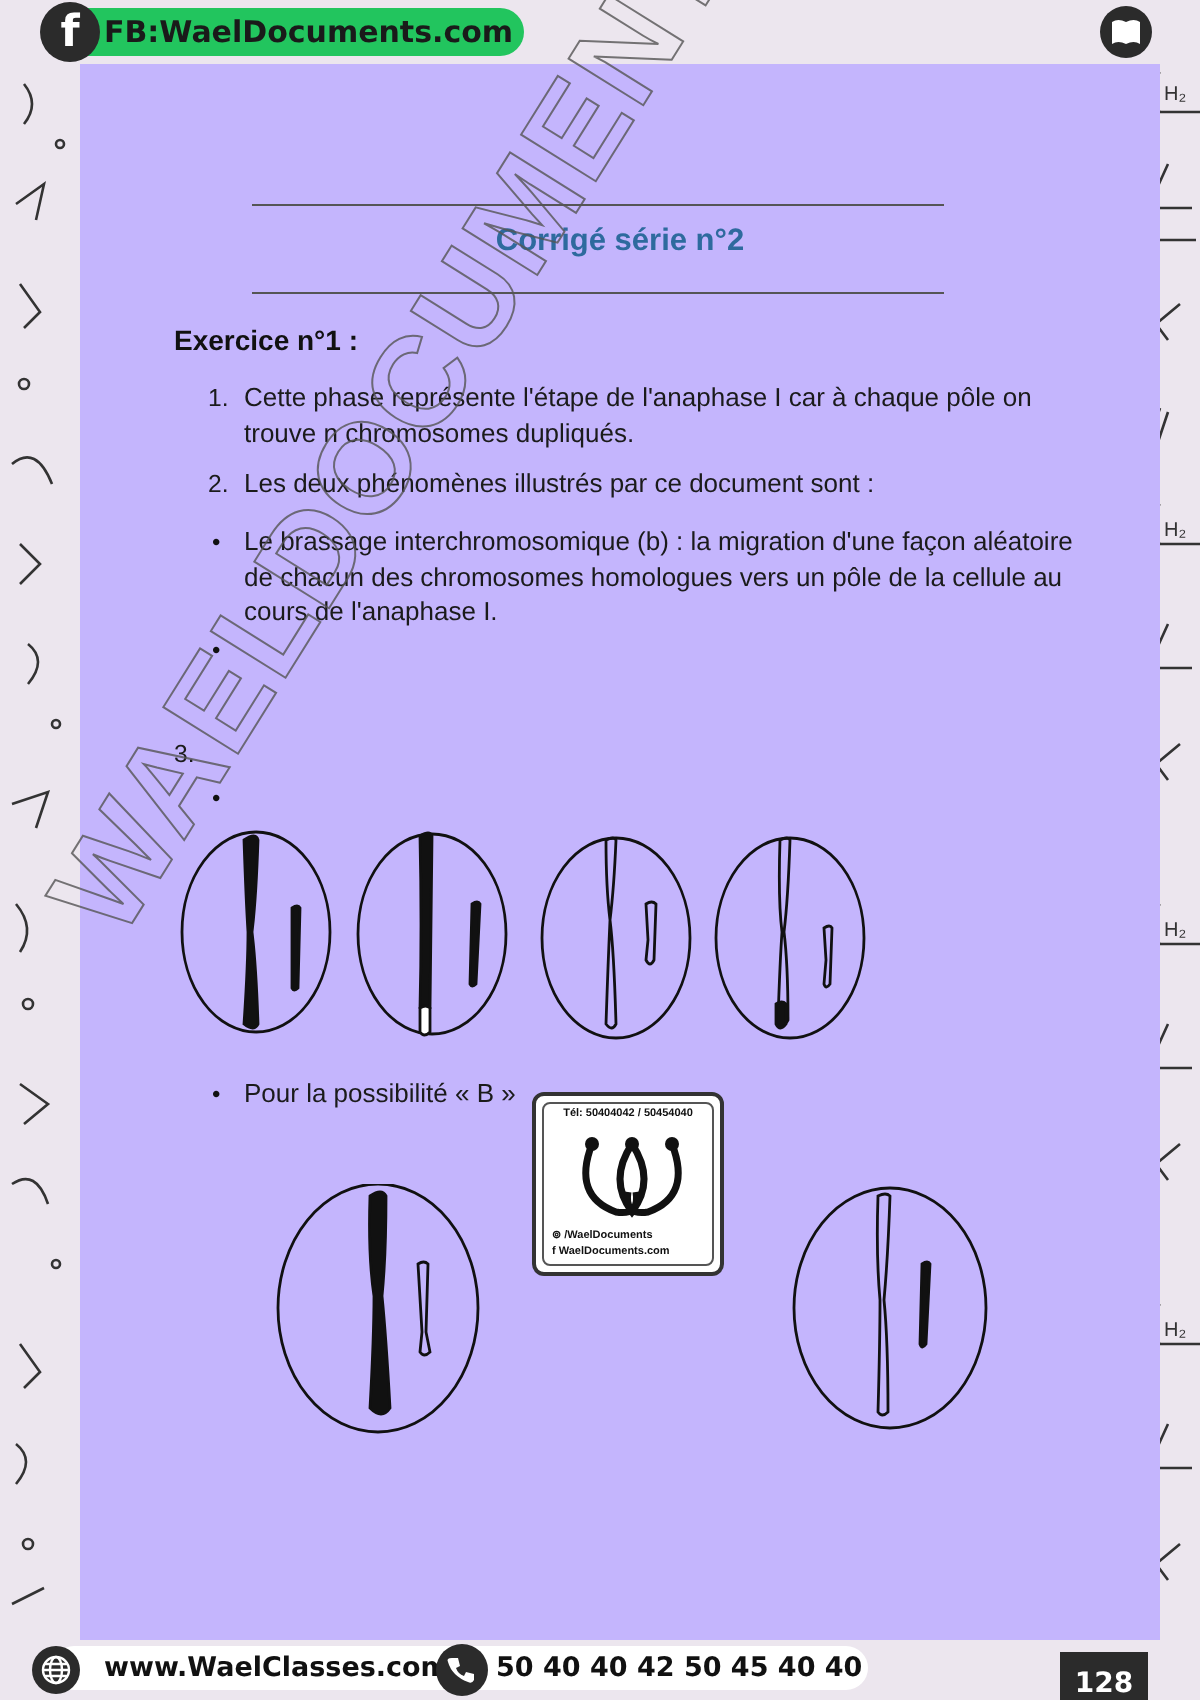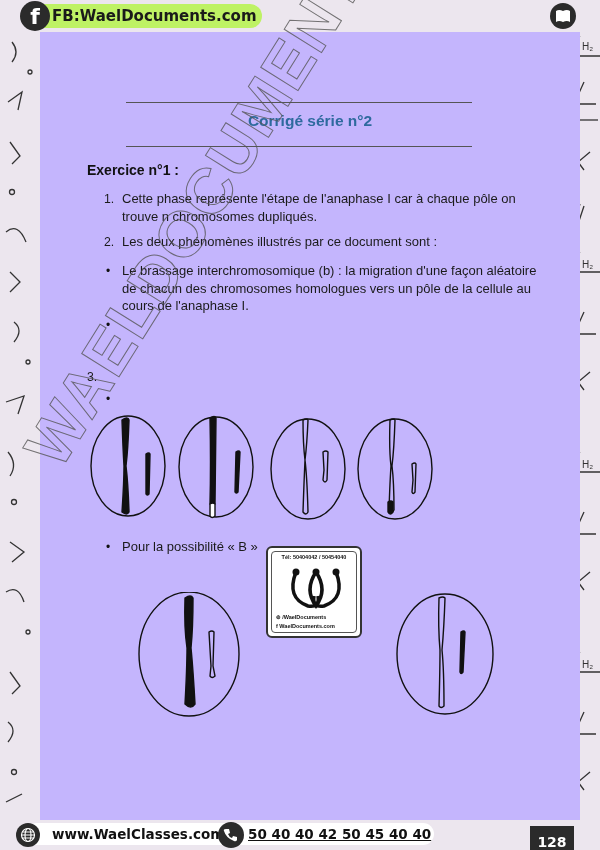--- a/index.html
+++ b/index.html
@@ -14,21 +14,21 @@
   .side-deco.left { left: 0; }
   .side-deco.right { right: 0; }
   .side-deco svg { width: 40px; height: 790px; }
 
   
   .header {
     position: absolute; left: 0; top: 0; width: 600px; height: 32px;
     background: #ece6ee;
   }
   .hdr-pill {
-    position: absolute; top: 4px; height: 24px; background: #bef264;
+    position: absolute; top: 4px; height: 24px; background: #22c55e;
     border-radius: 12px; display: flex; align-items: center;
     font-weight: bold; font-size: 15px; color: #1a1a1a;
     font-family: "DejaVu Sans", sans-serif;
   }
   .hdr-left { left: 22px; width: 210px; padding-left: 30px; }
   .hdr-right { left: 312px; width: 248px; padding-left: 6px; margin-top: 44px; }
   .fb-circle {
     position: absolute; left: 20px; top: 1px; width: 30px; height: 30px; border-radius: 50%;
     background: #2b2b2b; color: #fff; font-weight: bold; font-size: 22px;
     display: flex; align-items: center; justify-content: center; font-family: "DejaVu Sans", sans-serif;
@@ -77,21 +77,21 @@
   }
 
   
   .footer { position: absolute; left: 0; top: 820px; width: 600px; height: 30px; background: #ece6ee; }
   .ftr-pill {
     position: absolute; top: 3px; height: 22px; background: #fff; border-radius: 11px;
     display: flex; align-items: center; font-weight: bold; font-size: 13.5px;
     font-family: "DejaVu Sans", sans-serif; color: #111;
   }
   .ftr-web { left: 26px; width: 200px; padding-left: 26px; }
-  .ftr-phone { left: 228px; width: 186px; padding-left: 20px; text-decoration: underline; }
+  .ftr-phone { left: 228px; width: 186px; padding-left: 20px; }
   .globe {
     position: absolute; left: 16px; top: 823px; width: 24px; height: 24px; border-radius: 50%;
     background: #2b2b2b; display: flex; align-items: center; justify-content: center;
   }
   .phone-ic {
     position: absolute; left: 218px; top: 822px; width: 26px; height: 26px; border-radius: 50%;
     background: #2b2b2b; display: flex; align-items: center; justify-content: center;
   }
   .pagenum {
     position: absolute; left: 530px; top: 826px; width: 44px; height: 32px; background: #2b2b2b;

